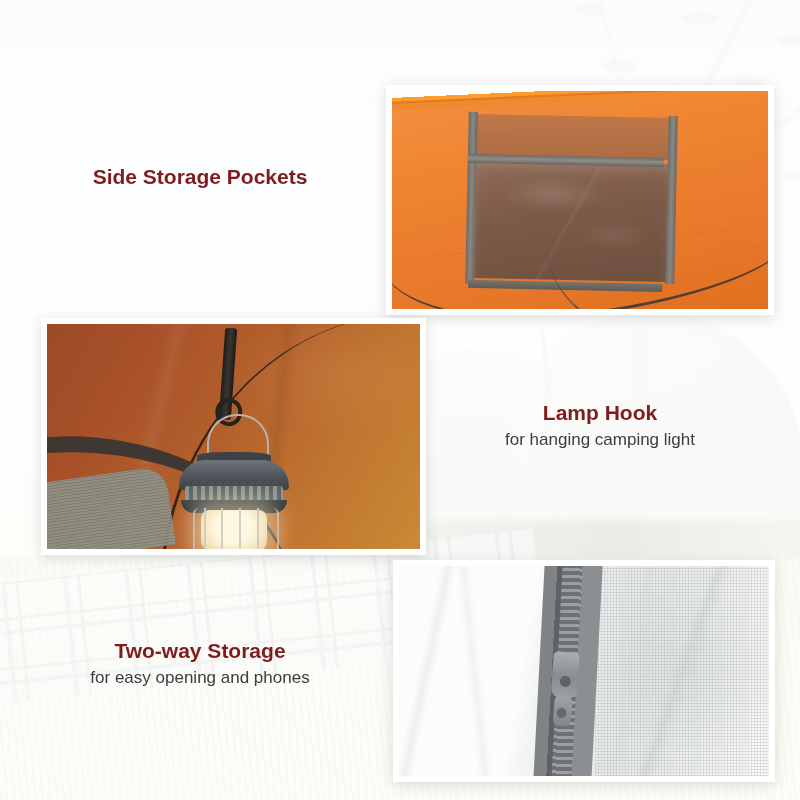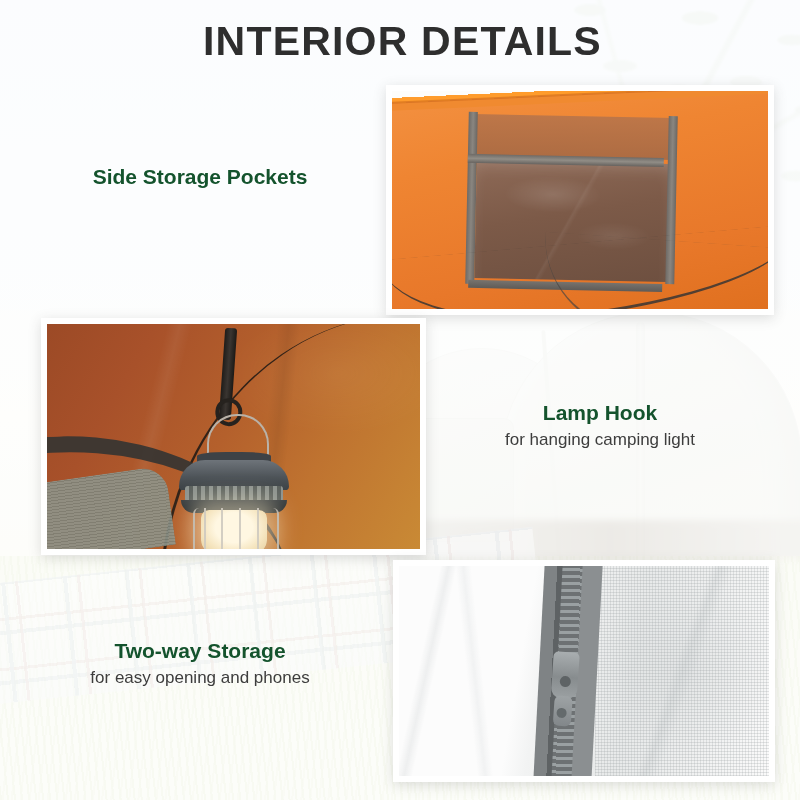--- a/index.html
+++ b/index.html
@@ -186,21 +186,21 @@
   .zippull{position:absolute;left:152px;top:86px;width:26px;height:82px;transform:rotate(4deg);}
   .zippull .body{position:absolute;left:0;top:0;width:26px;height:46px;
     background:linear-gradient(180deg,#a9aeb0,#878c8e 55%,#9ba0a2);border-radius:5px 5px 9px 9px;}
   .zippull .hole{position:absolute;left:8px;top:24px;width:11px;height:11px;border-radius:50%;background:#5e6365;}
   .zippull .tab{position:absolute;left:4px;top:44px;width:18px;height:30px;
     background:linear-gradient(180deg,#9ea3a5,#82878a);border-radius:6px;}
   .zippull .tabhole{position:absolute;left:7px;top:56px;width:10px;height:10px;border-radius:50%;background:#646a6c;}
 
   
   .caption{position:absolute;text-align:center;}
-  .cap-title{font-size:21px;font-weight:bold;color:#14532d;line-height:1.25;white-space:nowrap;}
+  .cap-title{font-size:21px;font-weight:bold;color:#7f1d1d;line-height:1.25;white-space:nowrap;}
   .cap-sub{font-size:17px;font-weight:normal;color:#3d3d3d;line-height:1.35;white-space:nowrap;margin-top:3px;}
 
   #cap-pocket{left:45px;top:164px;width:310px;}
   #cap-lamp{left:455px;top:400px;width:290px;}
   #cap-zip{left:40px;top:638px;width:320px;}
 </style>
 </head>
 <body>
 
 <div class="stage">
@@ -213,21 +213,20 @@
     <div class="seam"></div>
     <div class="seam2"></div>
     <div class="win"></div>
   </div>
   <div class="bg-grass"></div>
   <div class="bg-topstrip"></div>
   <div class="bg-people"></div>
   <div class="bg-blanket"></div>
   <div class="bg-wash"></div>
 
-  <div class="title">INTERIOR DETAILS</div>
 
   <div class="photo" id="photo-pocket">
     <div class="inner">
       <div class="tentwall">
         <div class="toplip"></div>
         <div class="pocket">
           <div class="mesh-up"></div>
           <div class="mesh-lo"></div>
           <div class="bind b-l"></div>
           <div class="bind b-r"></div>

